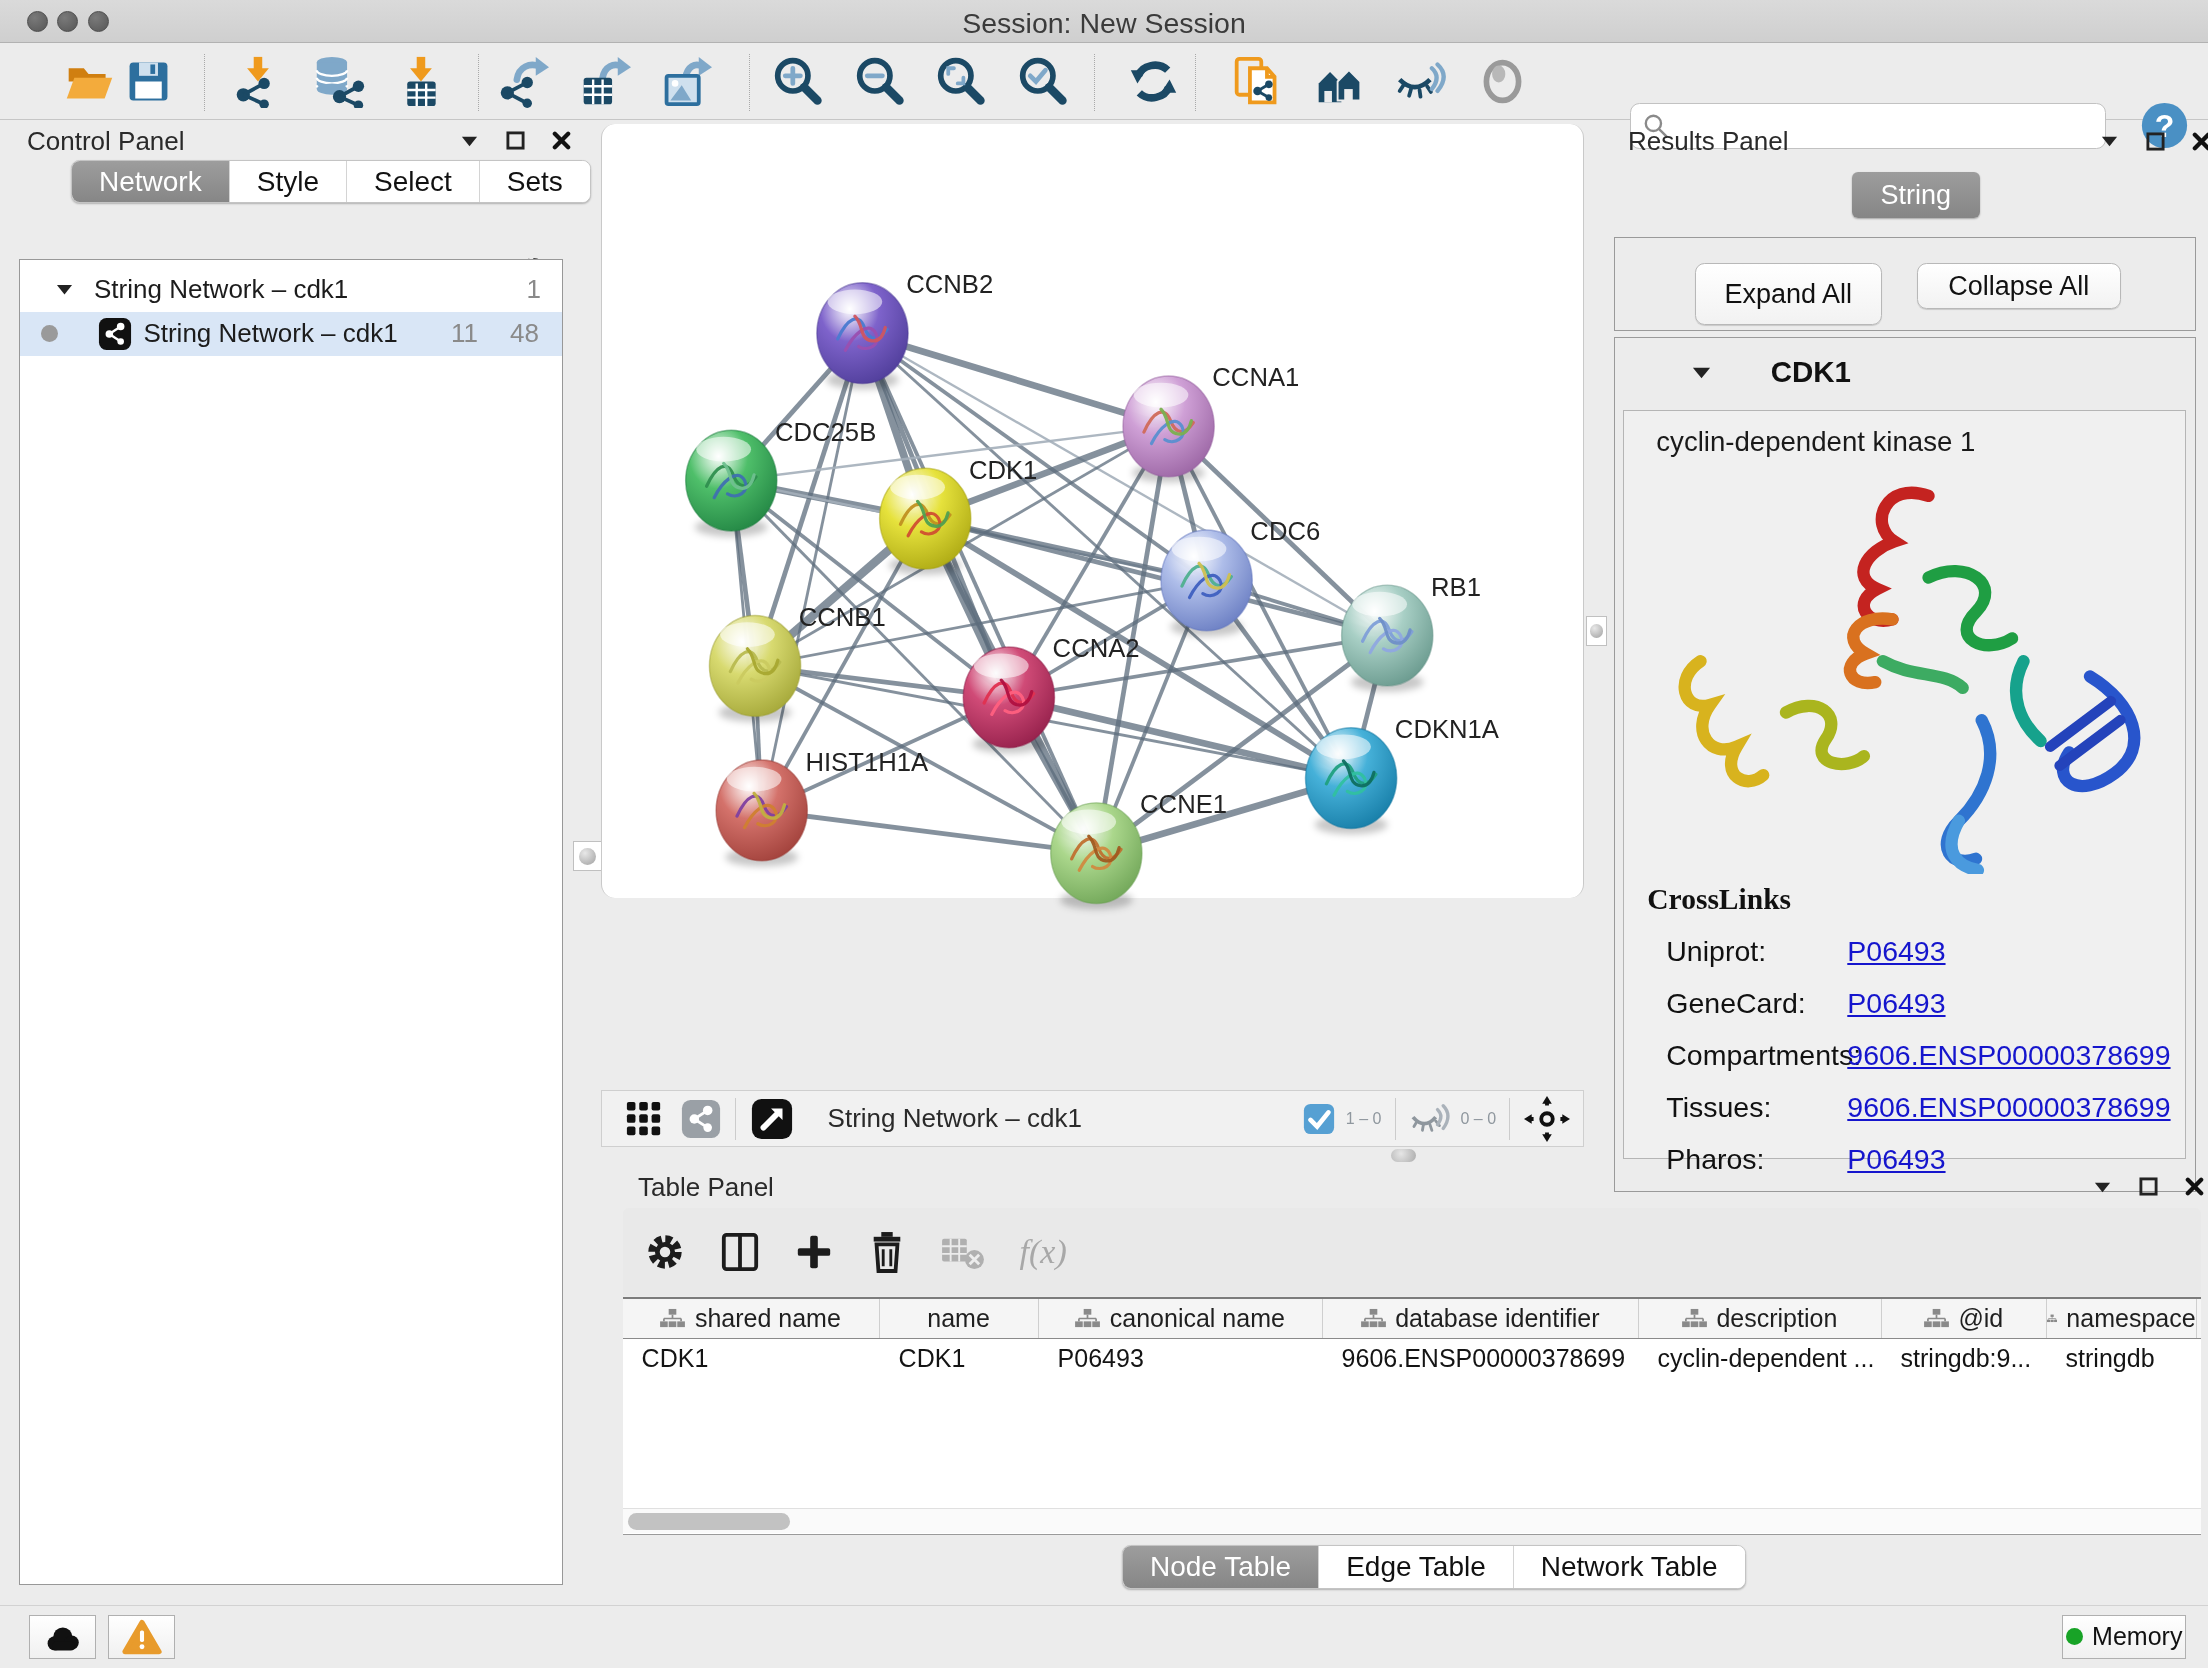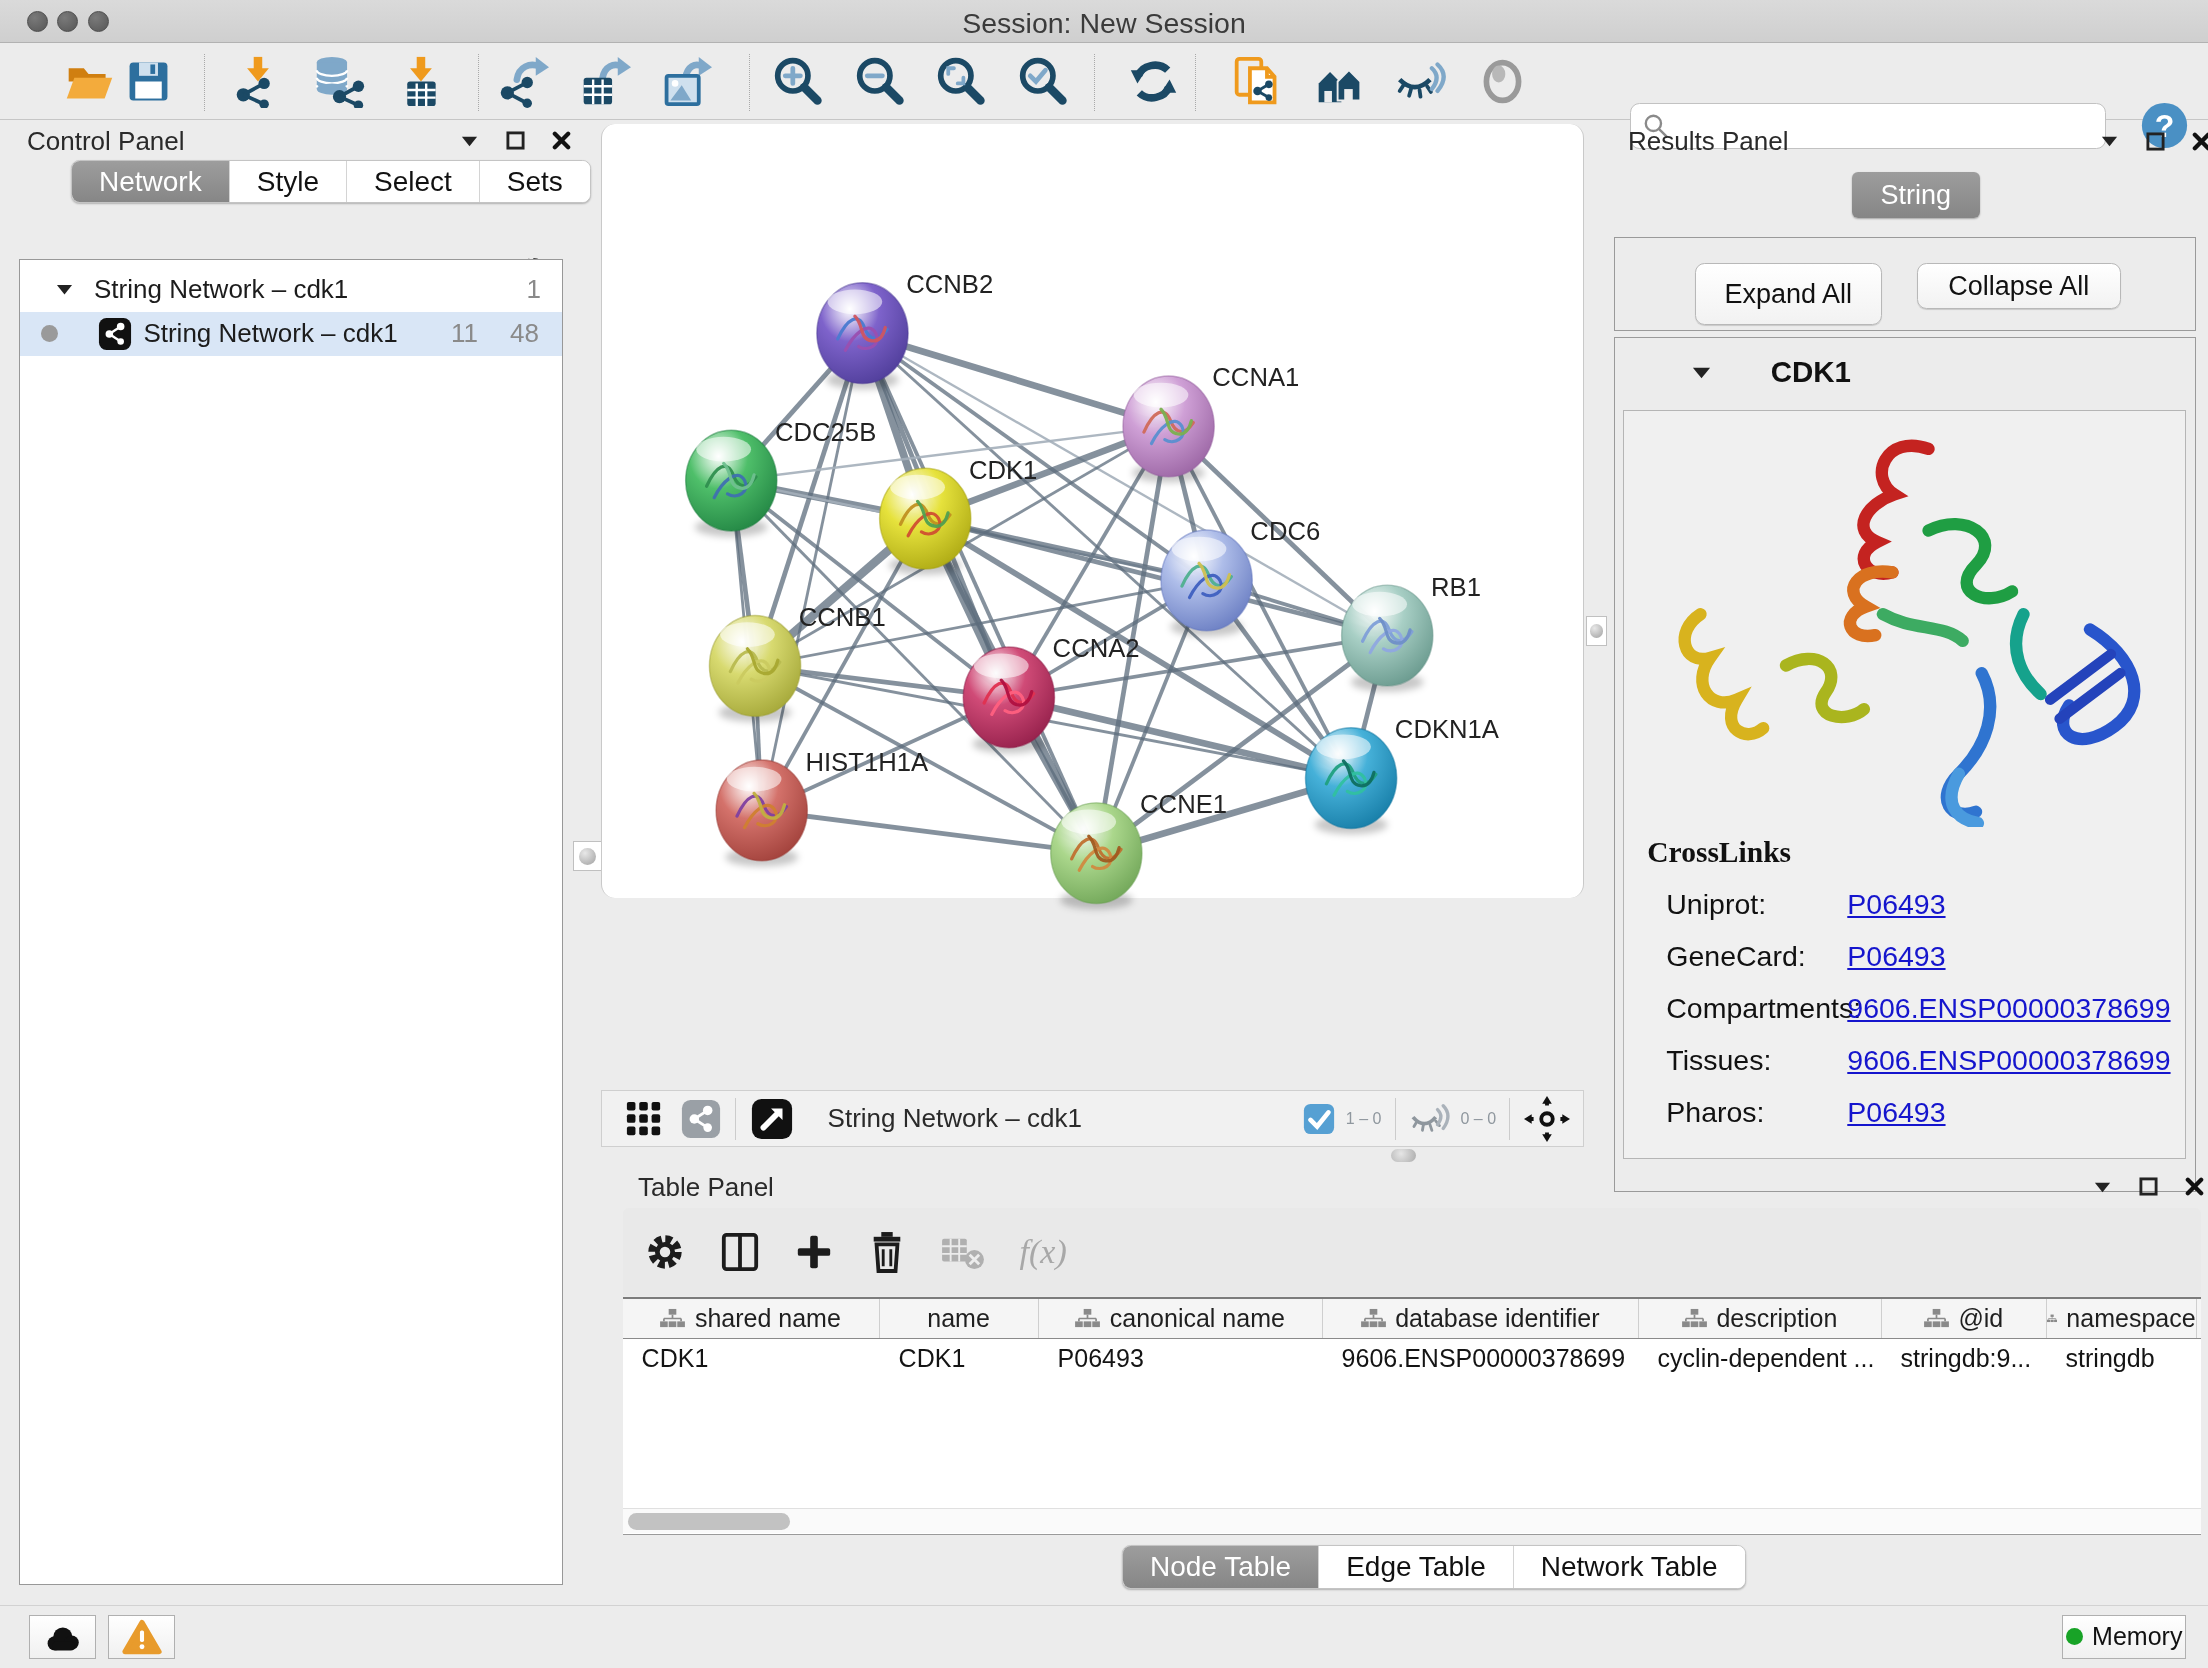--- a/index.html
+++ b/index.html
@@ -629,20 +629,21 @@
     </div>
 
     <div class="rbox" style="left:6.7px;top:213px;width:582px;height:855px">
       <div class="abs" style="left:0;top:0;width:100%;height:68px;display:flex;align-items:center">
         <svg width="21" height="14.3" viewBox="0 0 22 15" style="margin-left:76px">
             <polygon points="2,3 20,3 11,14" fill="#222"></polygon>
           </svg>
         <span style="margin-left:59px;font-size:29.5px;font-weight:bold;color:#111">CDK1</span>
       </div>
       <div id="gene-inner">
+        <div style="margin:15px 0 0 32px;font-size:27.6px;color:#1a1a1a">cyclin-dependent kinase 1</div>
 
         
         <svg width="533" height="399" viewBox="0 0 560 420" style="margin:17px 0 0 19px">
           <g fill="none" stroke-linecap="round" stroke-width="13">
             <path d="M300 22 C255 6 236 52 264 70 C234 80 218 108 246 120 C218 134 236 160 262 152" stroke="#c42320"></path>
             <path d="M262 152 C226 146 206 172 234 188 C206 198 216 224 244 218" stroke="#d9711f"></path>
             <path d="M60 196 C32 214 42 250 70 242 C50 270 70 298 98 286 C80 316 108 332 126 316" stroke="#d8b31e"></path>
             <path d="M150 250 C182 232 210 252 192 278 C174 304 214 312 232 296" stroke="#aab51e"></path>
             <path d="M300 108 C340 88 378 116 350 144 C322 172 360 190 388 172" stroke="#1f9e43"></path>
             <path d="M252 196 C284 214 316 206 336 224" stroke="#3dab62"></path>

